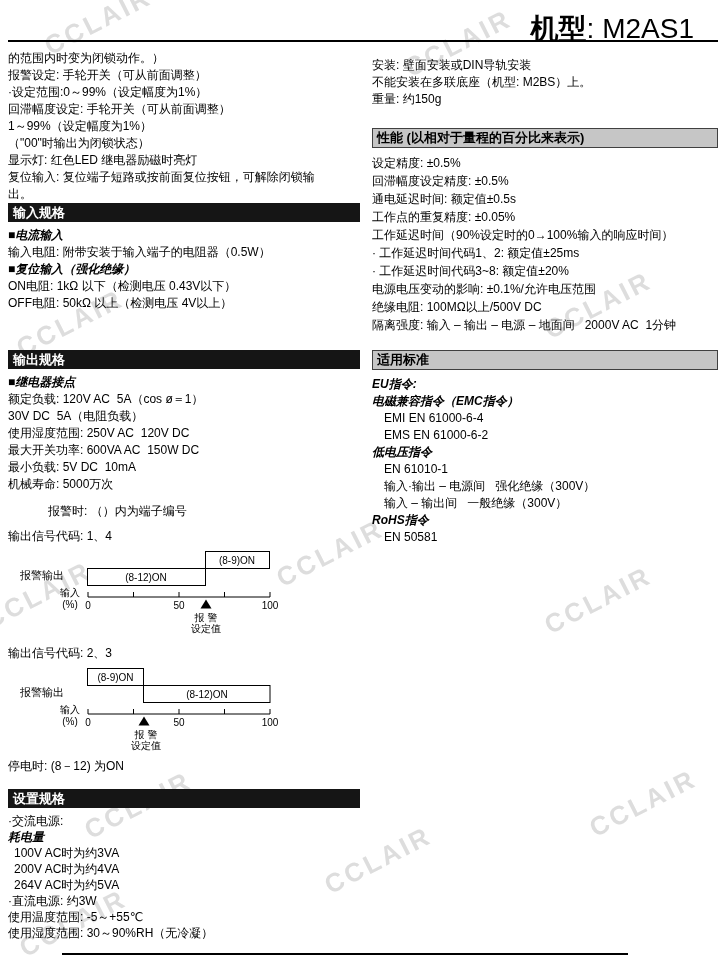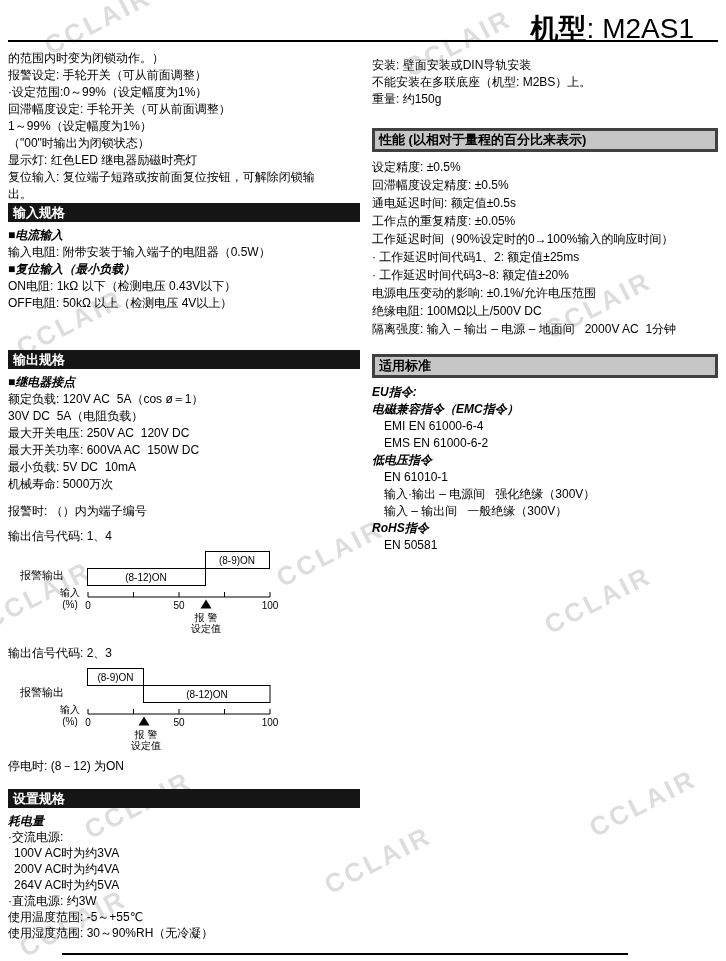--- a/index.html
+++ b/index.html
@@ -23,28 +23,28 @@
   .line { font-size:12px; line-height:17px; white-space:pre-wrap; }
   .line.bold { font-weight:bold;font-style:italic; }
   .lines-tight .line { line-height:16px; }
   .lines-wide  .line { line-height:18px; }
   .bar-black {
     background:#151515; color:#fff; font-weight:bold; font-size:13px;
     padding:2px 5px; line-height:15px;
   }
   .bar-gray {
     background:#c6c6c6; color:#000; font-weight:bold; font-size:13px;
-    border:3px solid #404040; padding:1px 4px; line-height:16px;
+    border:1px solid #404040; padding:1px 4px; line-height:16px;
   }
   .mt-sec1 { margin-bottom:5px; }
   .mt-sec2 { margin-top:38px; margin-bottom:5px; }
   .mt-sec3 { margin-top:14px; margin-bottom:5px; }
   .mt-perf { margin-top:20px; margin-bottom:6px; }
   .mt-std  { margin-top:16px; margin-bottom:6px; }
-  .alarm-note { margin-top:10px; }
+  .alarm-note { margin-top:10px;margin-left:40px; }
   .code-label { margin-top:8px; margin-bottom:2px; }
   .powerfail  { margin-top:4px; }
   .tdiag { display:block; }
   .tdiag text { font-family:"Liberation Sans","DejaVu Sans",sans-serif; fill:#000; }
   .tdiag .t10 { font-size:10px; }
   .tdiag .t11 { font-size:11px; }
   .tdiag .mid { text-anchor:middle; }
   .tdiag .box { fill:#fff; stroke:#000; stroke-width:1; }
   .tdiag .ax  { stroke:#000; stroke-width:1; }
   .bottom-rule { position:absolute; left:62px; top:953px; width:566px; height:2px; background:#000; z-index:1; }
@@ -80,31 +80,31 @@
       <div class="line">（"00"时输出为闭锁状态）</div>
       <div class="line">显示灯: 红色LED 继电器励磁时亮灯</div>
       <div class="line">复位输入: 复位端子短路或按前面复位按钮，可解除闭锁输</div>
       <div class="line">出。</div>
     </div>
 
   <div class="bar-black mt-sec1">输入规格</div>
   <div>
       <div class="line bold">■电流输入</div>
       <div class="line">输入电阻: 附带安装于输入端子的电阻器（0.5W）</div>
-      <div class="line bold">■复位输入（最小负载）</div>
+      <div class="line bold">■复位输入（强化绝缘）</div>
       <div class="line">ON电阻: 1kΩ 以下（检测电压 0.43V以下）</div>
       <div class="line">OFF电阻: 50kΩ 以上（检测电压 4V以上）</div>
     </div>
 
   <div class="bar-black mt-sec2">输出规格</div>
   <div>
       <div class="line bold">■继电器接点</div>
       <div class="line">额定负载: 120V AC  5A（cos ø＝1）</div>
       <div class="line">30V DC  5A（电阻负载）</div>
-      <div class="line">最大开关电压: 250V AC  120V DC</div>
+      <div class="line">使用湿度范围: 250V AC  120V DC</div>
       <div class="line">最大开关功率: 600VA AC  150W DC</div>
       <div class="line">最小负载: 5V DC  10mA</div>
       <div class="line">机械寿命: 5000万次</div>
     </div>
 
   <div class="line alarm-note">报警时: （）内为端子编号</div>
 
   <div class="line code-label">输出信号代码: 1、4</div>
   <svg class="tdiag" width="300" height="90" viewBox="0 0 300 90">
     <text class="t11" x="12" y="32">报警输出</text>
@@ -148,22 +148,22 @@
     <text class="t10 mid" x="262" y="62">100</text>
     <path d="M136 52.5 L130.5 61.5 L141.5 61.5 Z" fill="#000"></path>
     <text class="t10 mid" x="138" y="74">报 警</text>
     <text class="t10 mid" x="138" y="85">设定值</text>
   </svg>
 
   <div class="line powerfail">停电时: (8－12) 为ON</div>
 
   <div class="bar-black mt-sec3">设置规格</div>
   <div class="lines-tight">
+      <div class="line">·交流电源:</div>
       <div class="line bold">耗电量</div>
-      <div class="line">·交流电源:</div>
       <div class="line" style="padding-left: 6px;">100V AC时为约3VA</div>
       <div class="line" style="padding-left: 6px;">200V AC时为约4VA</div>
       <div class="line" style="padding-left: 6px;">264V AC时为约5VA</div>
       <div class="line">·直流电源: 约3W</div>
       <div class="line">使用温度范围: -5～+55℃</div>
       <div class="line">使用湿度范围: 30～90%RH（无冷凝）</div>
     </div>
 
 </div>
 

